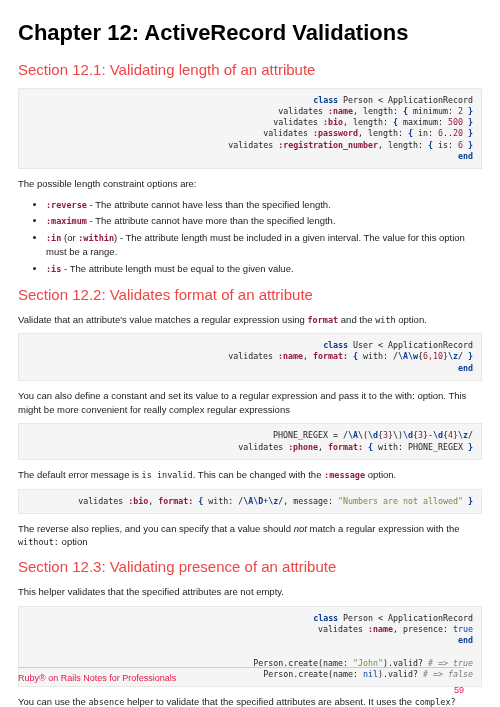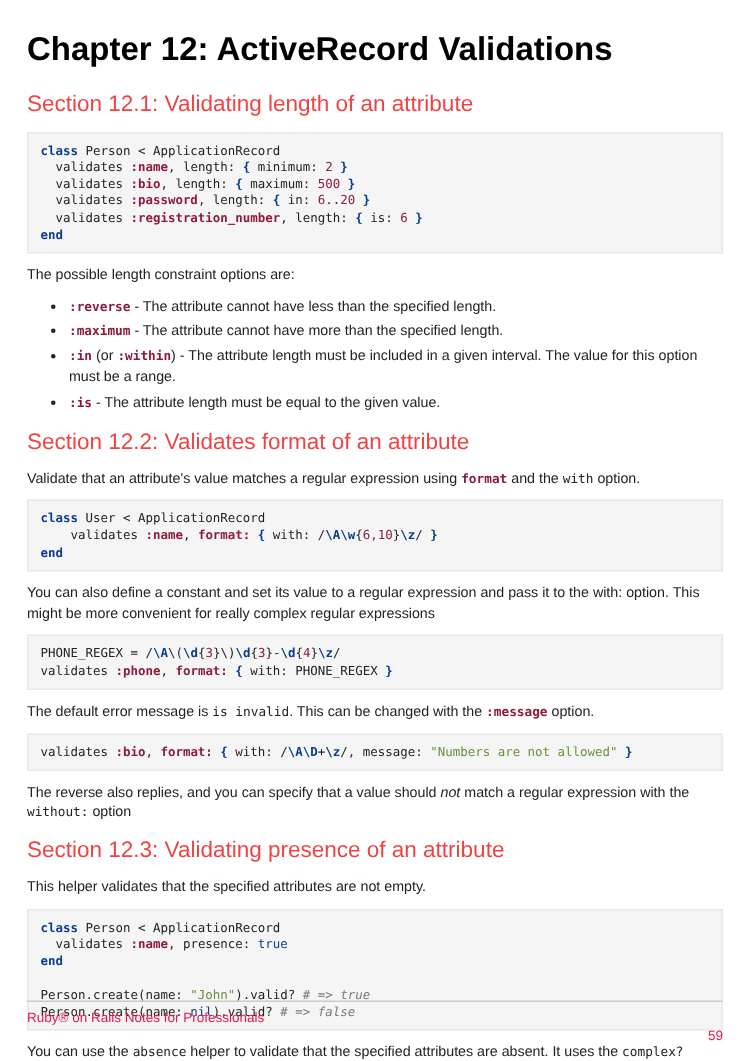--- a/index.html
+++ b/index.html
@@ -30,20 +30,21 @@
   pre {
     background: #f5f5f5;
     border: 1px solid #e8e8e8;
     padding: 6px 8px;
     font-family: "Consolas", "Menlo", monospace;
     font-size: 8.3px;
     line-height: 1.35;
     white-space: pre;
     overflow: hidden;
     margin-bottom: 8px;
+    text-align: right;
   }
   p {
     margin-bottom: 7px;
     line-height: 1.45;
   }
   ul {
     padding-left: 28px;
     margin-bottom: 8px;
   }
   li {
@@ -56,21 +57,21 @@
   .str  { color: #6a8f3d; }
   .bool { color: #0a3d8f; font-weight: 400; }
   .cm   { color: #7a7a7a; font-style: italic; }
   code.mono { font-family: "Consolas","Menlo",monospace; font-size: 8.5px; }
   code.sym-i { font-family: "Consolas","Menlo",monospace; font-size: 8.5px; color: #8e1b3a; font-weight: 700; }
   em.i { font-style: italic; }
   .footer {
     position: absolute;
     bottom: 10px;
     left: 18px;
-    right: 18px;
+    right: 36px;
     border-top: 1px solid #ccc;
     padding-top: 4px;
     font-size: 9px;
     color: #e6174b;
     display: flex;
     justify-content: space-between;
   }
   .footer .pageno { color: #e6174b; margin-top: 12px; }
 </style>
 </head>

